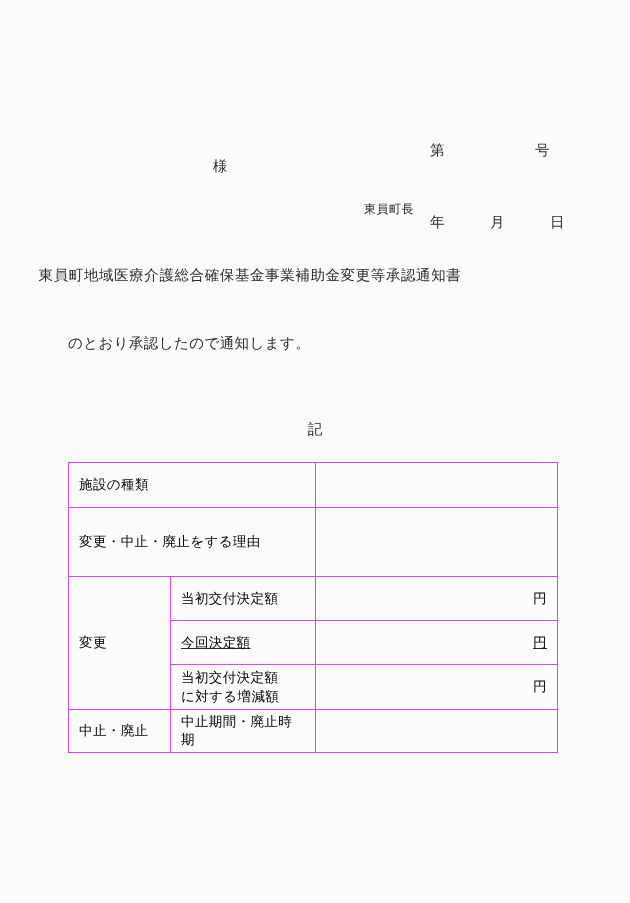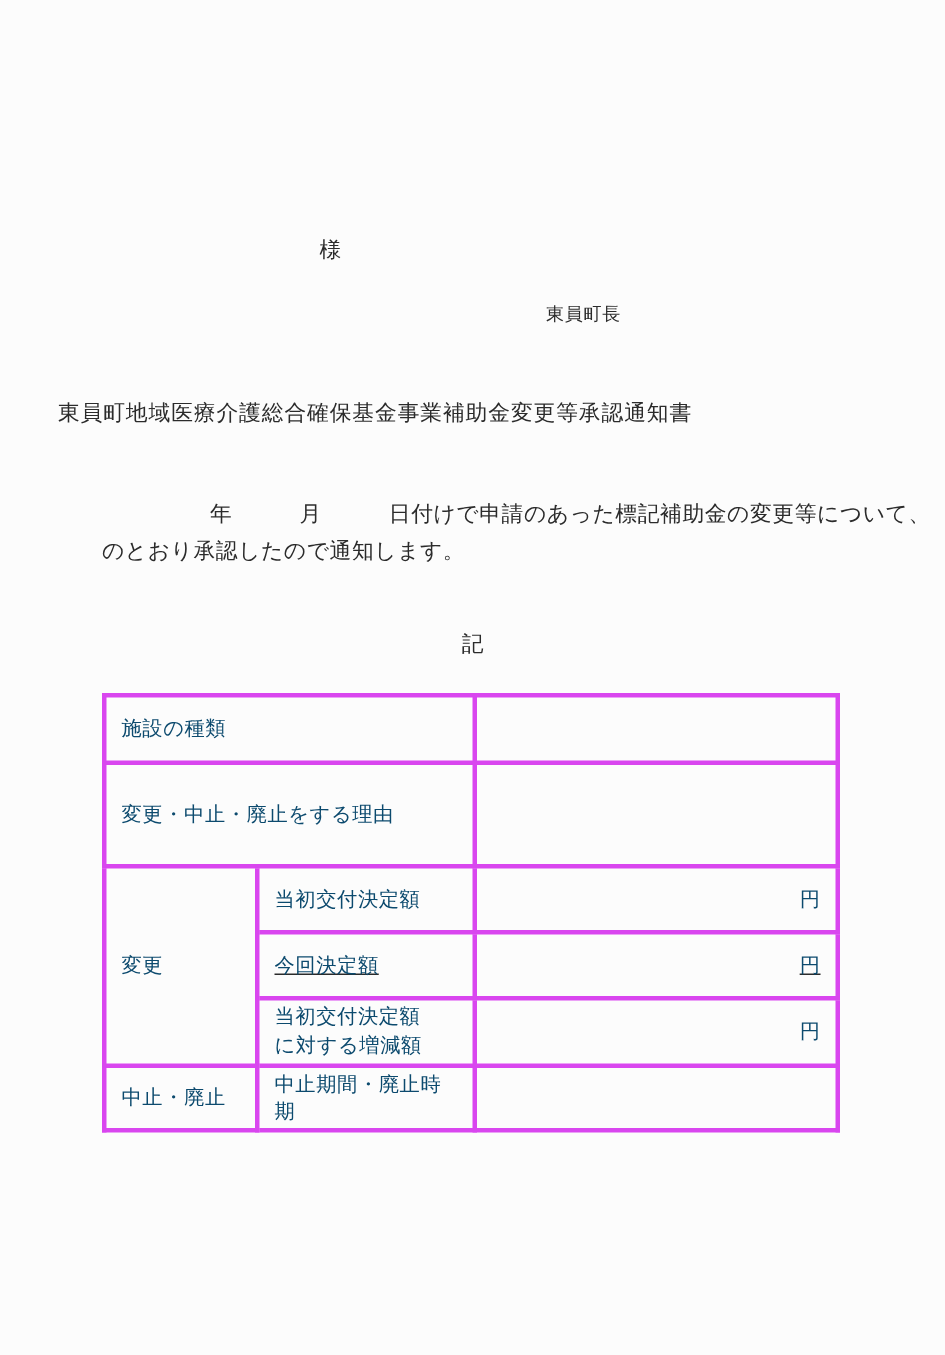--- a/index.html
+++ b/index.html
@@ -96,25 +96,25 @@
   .form-table {
     position: absolute;
     left: 68px;
     top: 462px;
     width: 489px;
     border-collapse: collapse;
     table-layout: fixed;
     font-size: 13.5px;
   }
   .form-table td {
-    border: 3px solid #d946ef;
+    border: 1px solid #d946ef;
     padding: 0 10px;
     vertical-align: middle;
     letter-spacing: 0.4px;
-    color: #0c4a6e;
+    color: #000000;
   }
   .col-a { width: 102px; }
   .col-b { width: 145px; }
   .col-c { width: 242px; }
 
   .cell-label-span2 {
     padding-left: 10px;
   }
   .cell-value {
     text-align: right;
@@ -133,29 +133,32 @@
     line-height: 19px;
     white-space: pre-line;
   }
 </style>
 </head>
 <body>
 
 <div class="page">
 
 
+  <div class="doc-number-block">
+    <div>第　　　　　　号</div>
+    <div>年　　　月　　　日</div>
+  </div>
 
   <div class="addressee">様</div>
 
   <div class="issuer">東員町長</div>
 
   <div class="doc-title">東員町地域医療介護総合確保基金事業補助金変更等承認通知書</div>
 
   <div class="body-text">
-    <span class="body-line indent">年　　　月　　　日付けで申請のあった標記補助金の変更等について、</span>
     <span class="body-line">のとおり承認したので通知します。</span>
   </div>
 
   <div class="ki-mark">記</div>
 
   <table class="form-table">
     <colgroup>
       <col class="col-a">
       <col class="col-b">
       <col class="col-c">

